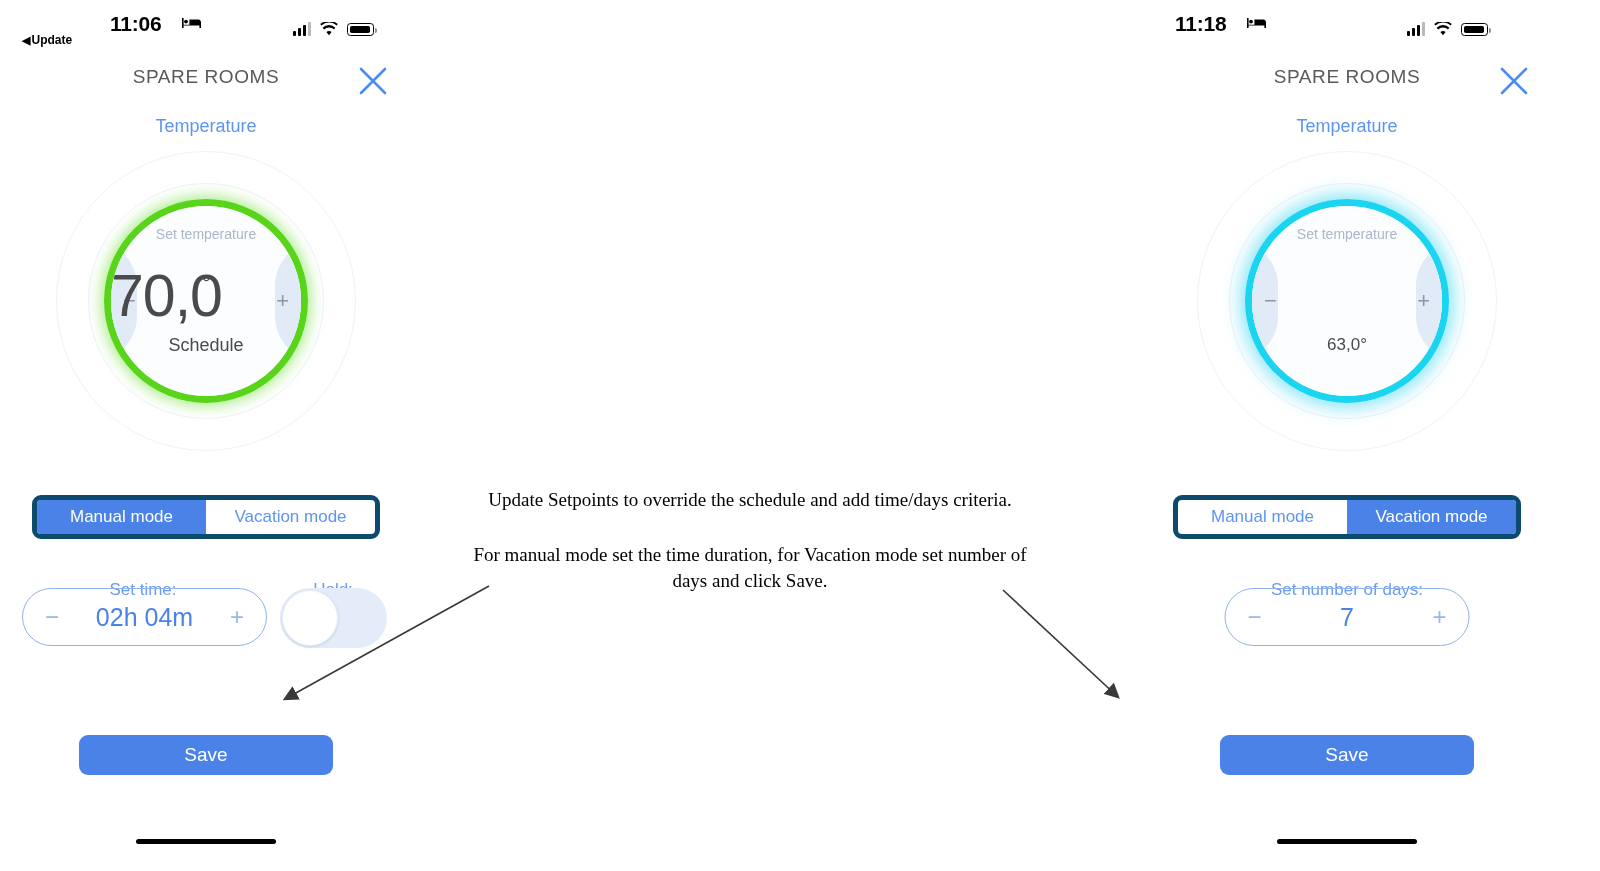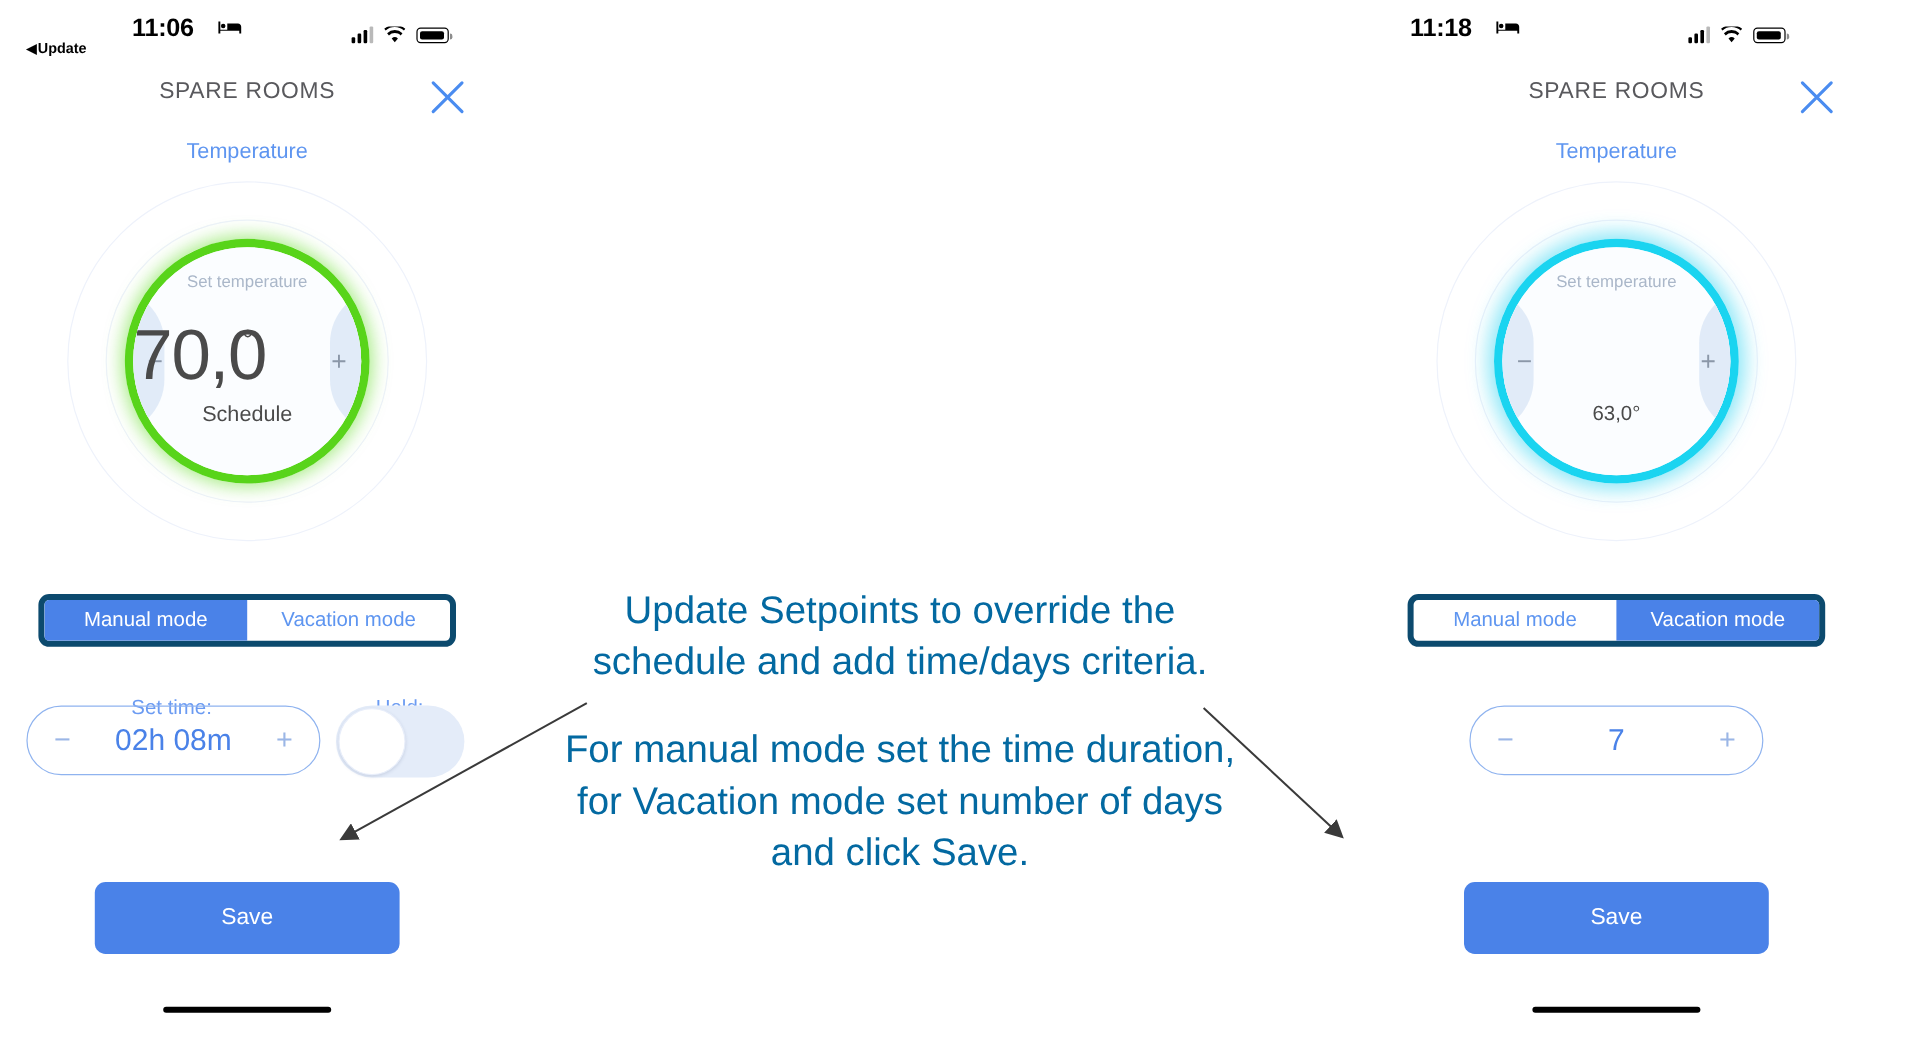--- a/index.html
+++ b/index.html
@@ -148,34 +148,34 @@
   }
   .hold-switch .knob {
     position: absolute; left: 2px; top: 2px; width: 56px; height: 56px;
     border-radius: 50%; background: #fff; border: 1px solid #e8eefa;
     box-shadow: 0 1px 3px rgba(60,80,120,0.18);
   }
 
   
   .save-btn {
     position: absolute; left: 50%; transform: translateX(-50%);
-    width: 254px; height: 60px; background: #4a82e8; border-radius: 9px;
+    width: 254px; height: 40px; background: #4a82e8; border-radius: 9px;
     color: #fff; font-size: 19px; display: flex; align-items: center;
     justify-content: center; cursor: pointer; border: none;
     font-family: "Liberation Sans", sans-serif;
   }
   .home-bar {
     position: absolute; left: 50%; transform: translateX(-50%);
     width: 140px; height: 5px; border-radius: 3px; background: #000;
   }
 
   
   .annotation {
     position: absolute; left: 470px; top: 487px; width: 560px;
-    text-align: center; font-size: 32px; line-height: 1.34; color: #0369a1;
+    text-align: center; font-size: 19px; line-height: 1.34; color: #000000; font-family: Liberation Serif, serif;
   }
   .annotation .para2 { margin-top: 30px; }
   .arrows { position: absolute; left: 0; top: 0; width: 1600px; height: 871px; pointer-events: none; }
 </style>
 </head>
 <body>
 
 <div class="page">
 
   <div class="phone left">
@@ -240,21 +240,21 @@
 
     <div class="mode-toggle" style="margin-top:14px;">
       <div class="seg active">Manual mode</div>
       <div class="seg">Vacation mode</div>
     </div>
 
     <div class="controls">
       <div class="ctl-label" style="left:33px; top:0; width:220px;">Set time:</div>
       <div class="stepper" style="left:22px; top:31px; width:245px;">
         <span class="st-sign">−</span>
-        <span class="st-val">02h 08m</span>
+        <span class="st-val">02h 04m</span>
         <span class="st-sign">+</span>
       </div>
       <div class="ctl-label" style="left:253px; top:0; width:160px;">Hold:</div>
       <div class="hold-switch" style="left:280px; top:31px;">
         <span class="knob"></span>
       </div>
     </div>
 
     <button class="save-btn" style="top:735px;">Save</button>
     <div class="home-bar" style="top:839px;"></div>
@@ -315,20 +315,21 @@
         </div>
       </div>
     </div>
 
     <div class="mode-toggle" style="margin-top:14px;">
       <div class="seg">Manual mode</div>
       <div class="seg active">Vacation mode</div>
     </div>
 
     <div class="controls">
+      <div class="ctl-label" style="left:0; right:0; top:0;">Set number of days:</div>
       <div class="stepper" style="left:50%; transform:translateX(-50%); top:31px; width:245px;">
         <span class="st-sign">−</span>
         <span class="st-val">7</span>
         <span class="st-sign">+</span>
       </div>
     </div>
 
     <button class="save-btn" style="top:735px;">Save</button>
     <div class="home-bar" style="top:839px;"></div>
   </div>

